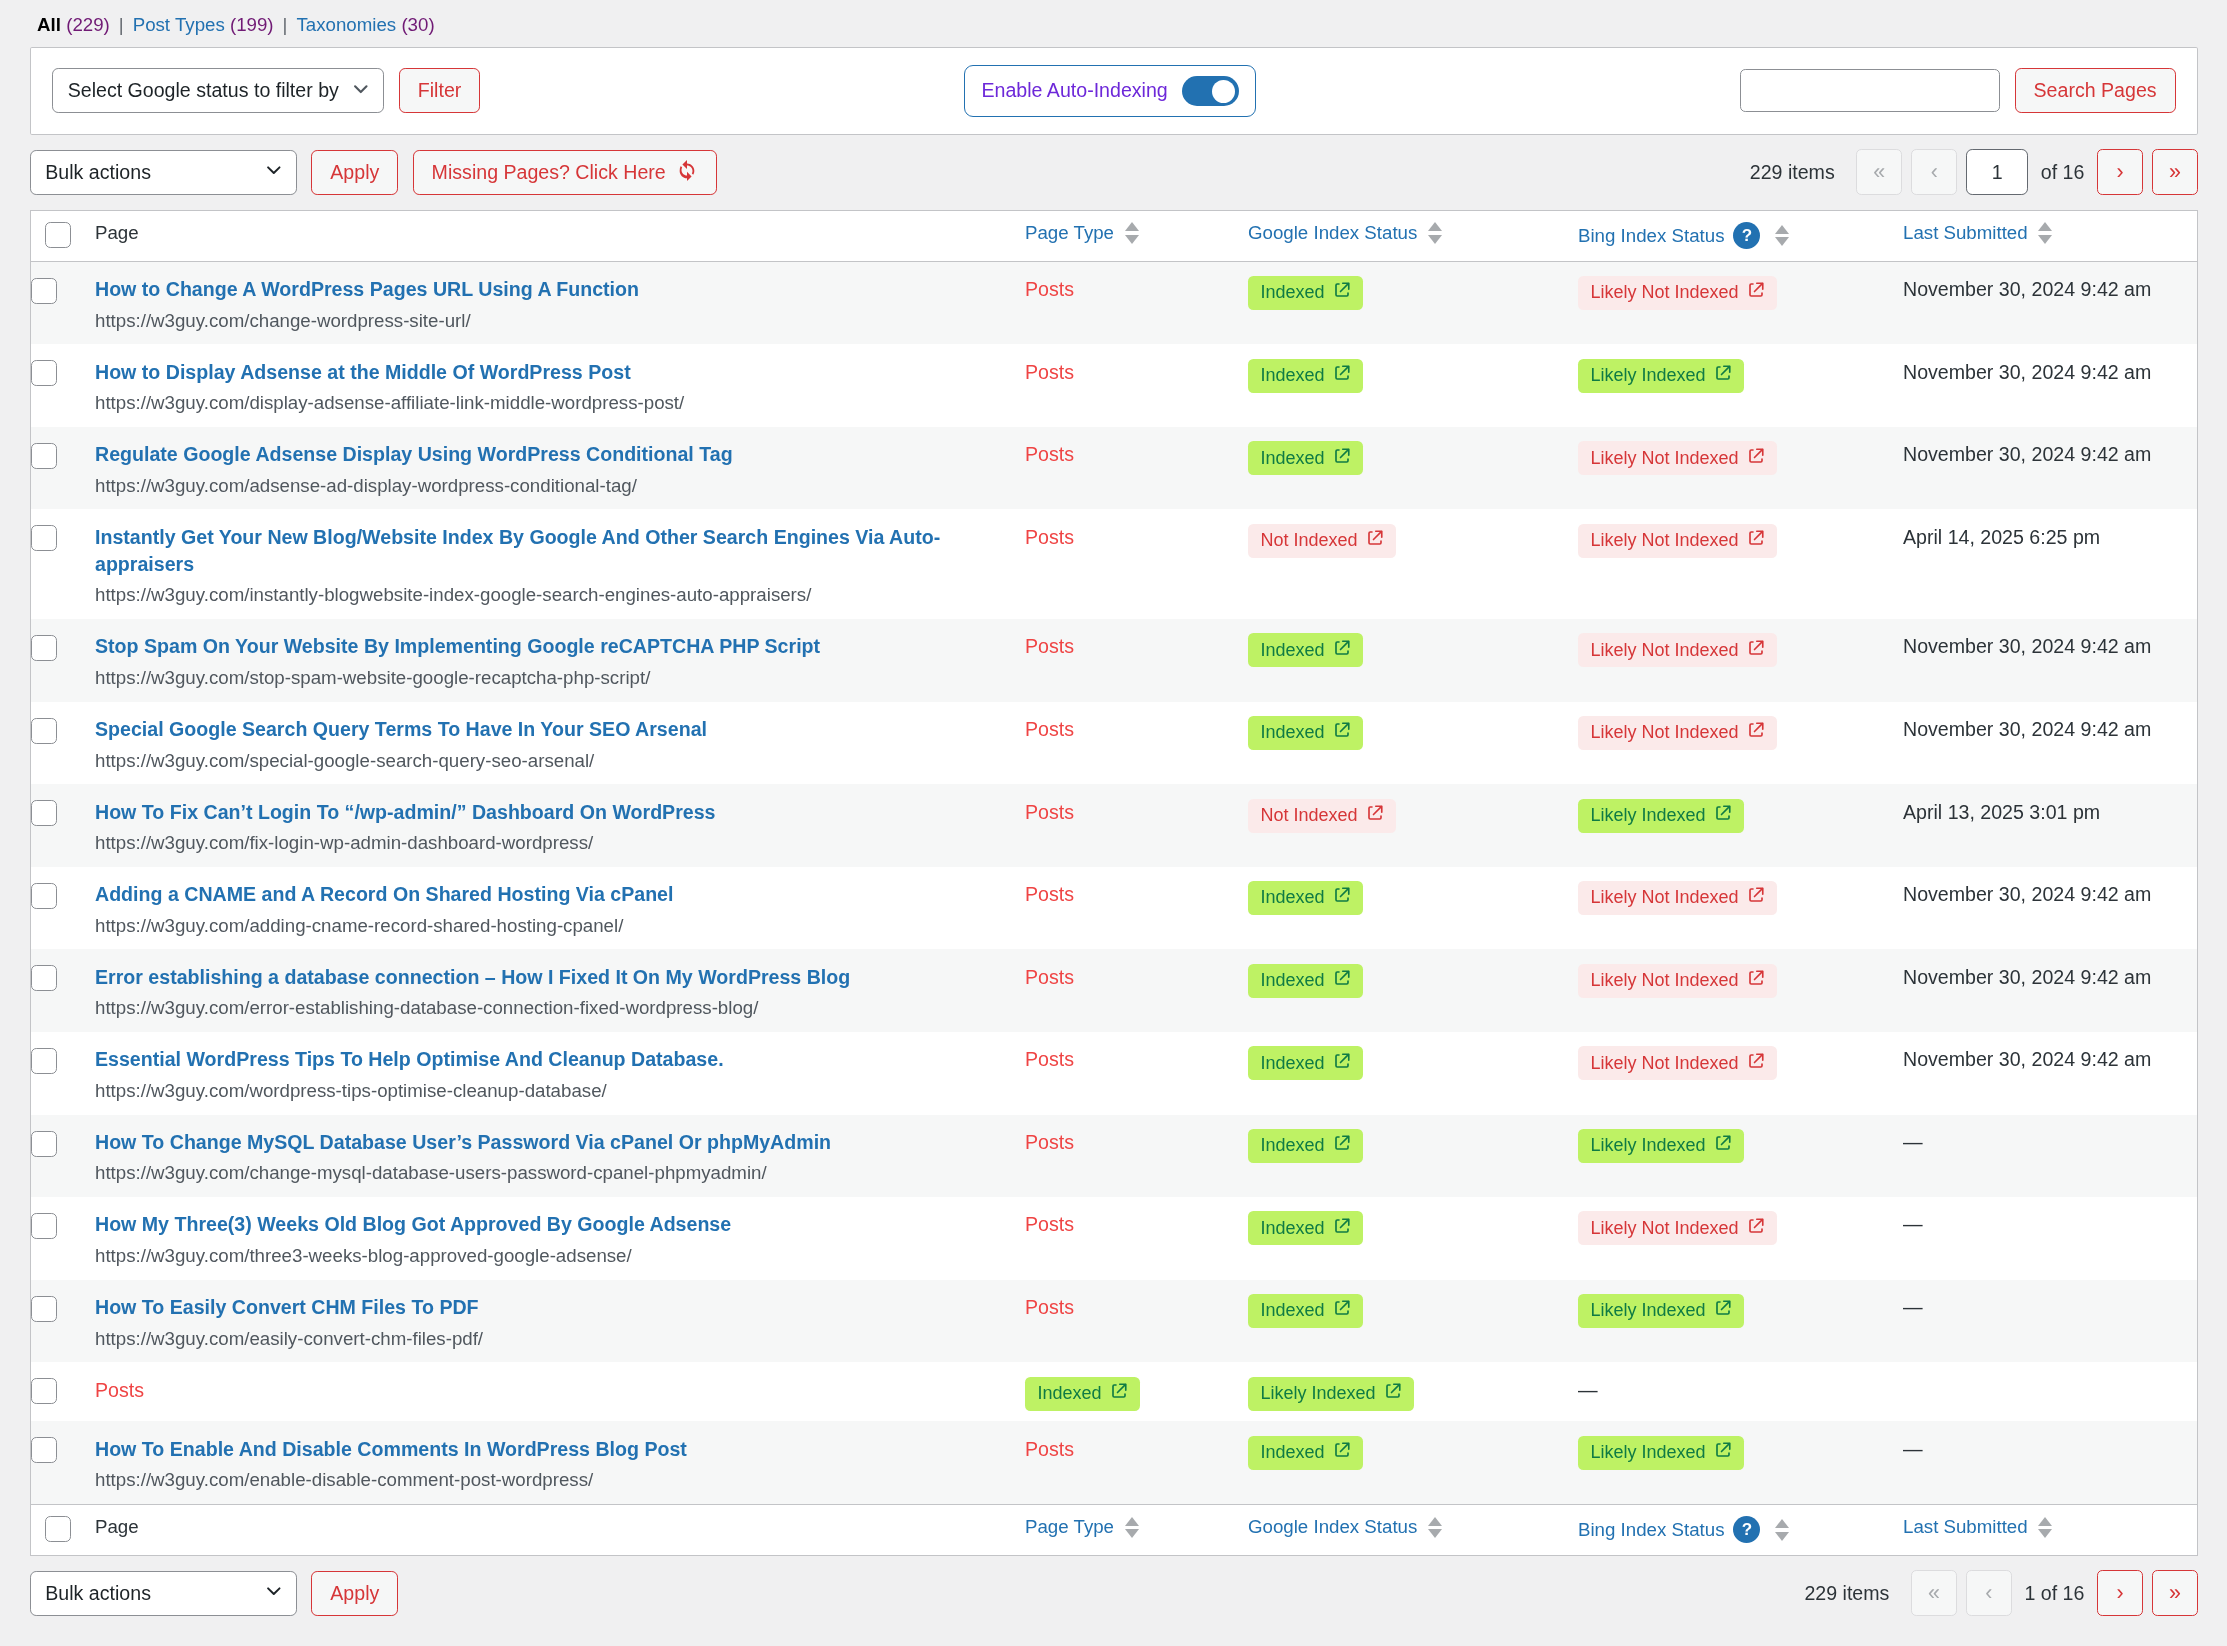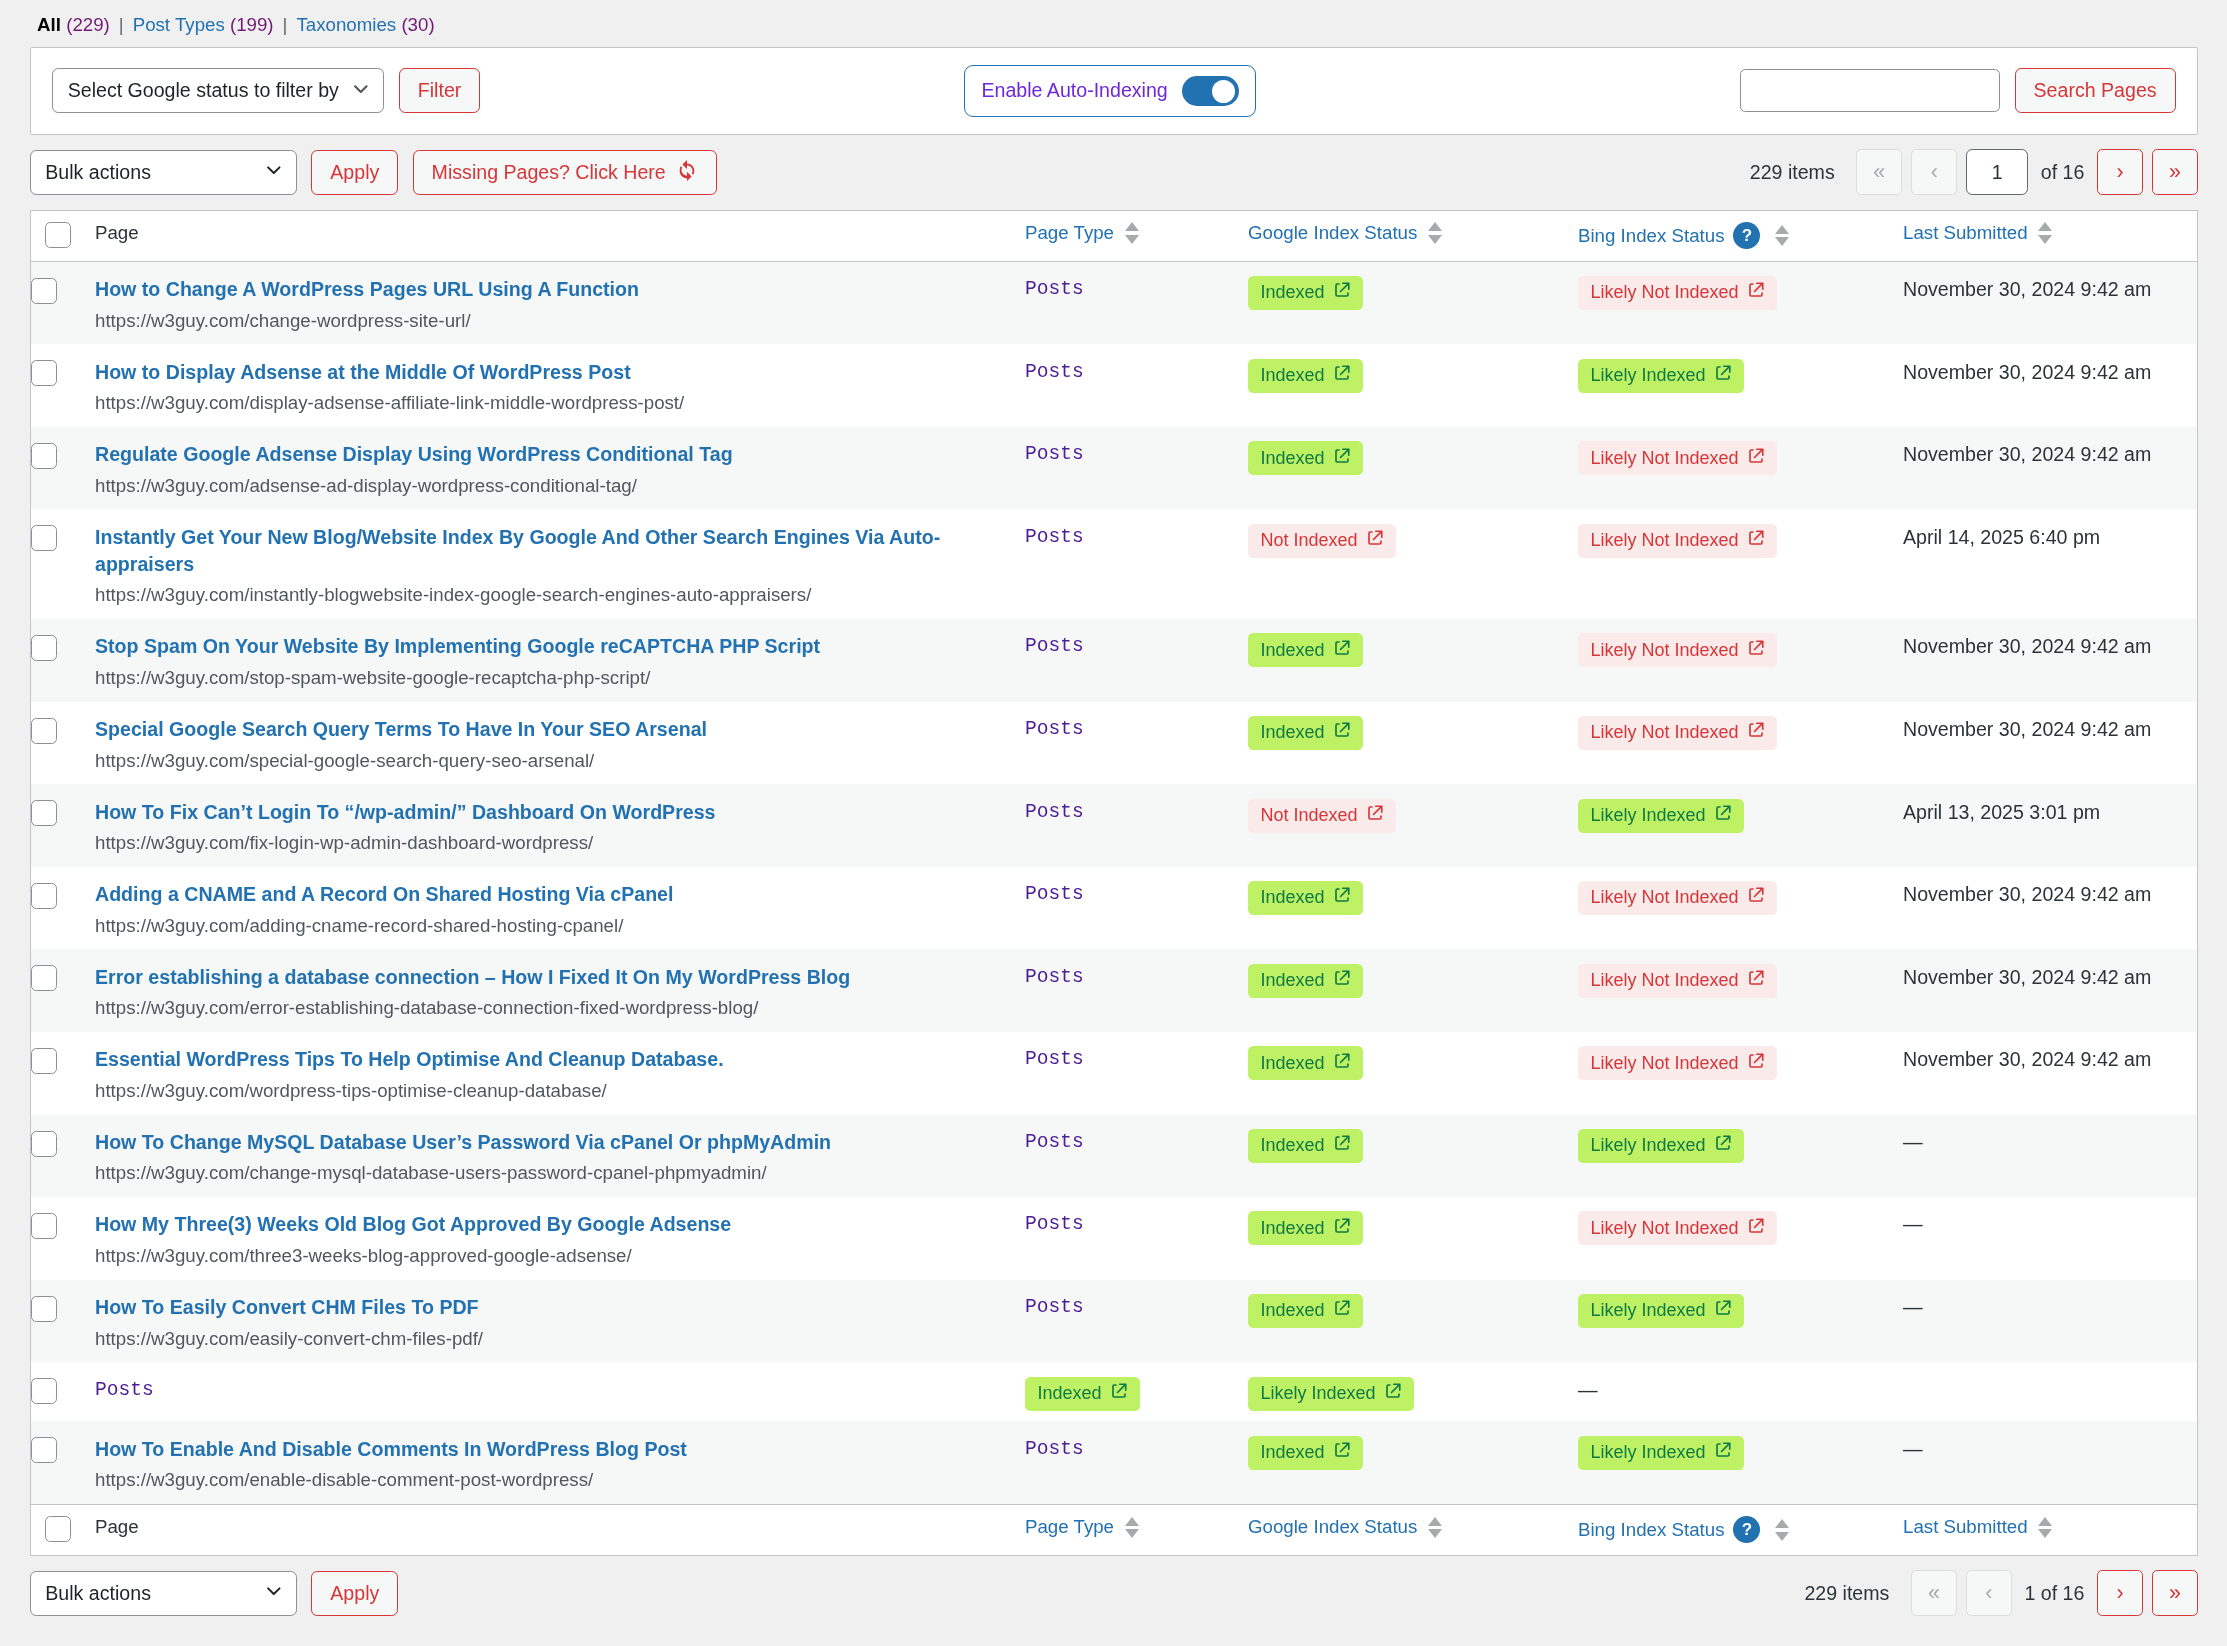--- a/index.html
+++ b/index.html
@@ -89,21 +89,21 @@
     display: inline-flex; align-items: center; justify-content: center;
     font-size: 17px; font-weight: 700; margin: 0 3.6px 0 9px; cursor: pointer;
   }
 
   .row { background: #fff; }
   .row.alt { background: #f6f7f7; }
   .row .cell { padding: 14.3px 27px 10.7px 0; }
   .row .check-cell { padding-top: 16px; }
   .row-title { color: #2271b1; font-weight: 700; font-size: 19.6px; line-height: 27px; text-decoration: none; display: inline; cursor: pointer; }
   .row-url { color: #50575e; font-size: 18.7px; line-height: 27px; margin-top: 3.6px; }
-  .page-type { font-size: 19.6px; line-height: 27px; color: #4c1d95; font-family: Liberation Mono, monospace; }
+  .page-type { font-size: 19.6px; line-height: 27px; color: #ef4444; }
   .badge {
     display: inline-flex; align-items: center; gap: 8px; border-radius: 5.3px;
     padding: 5.3px 12.5px; font-size: 18px; line-height: 21.4px; cursor: pointer; text-decoration: none;
   }
   .badge.good { background: #bef264; color: #0f7b44; }
   .badge.bad  { background: #fbeaea; color: #d63638; }
   .badge svg { flex: none; }
   .last-submitted { font-size: 19.6px; line-height: 27px; color: #2c3338; }
 
   input[type="checkbox"] {
@@ -358,21 +358,21 @@
         <span class="badge-label">Likely Not Indexed</span>
         <span>
           <svg width="18" height="18" viewBox="0 0 24 24" fill="none" stroke="currentColor" stroke-width="2.2" stroke-linecap="round" stroke-linejoin="round">
                 <path d="M8 4H5.6A1.6 1.6 0 0 0 4 5.6v12.8A1.6 1.6 0 0 0 5.6 20h12.8a1.6 1.6 0 0 0 1.6-1.6V16"></path>
                 <polyline points="13,3 21,3 21,11"></polyline>
                 <line x1="10" y1="14" x2="20.4" y2="3.6"></line>
               </svg>
         </span>
       </a>
     </div>
-    <div class="cell"><span class="last-submitted">April 14, 2025 6:40 pm</span></div>
+    <div class="cell"><span class="last-submitted">April 14, 2025 6:25 pm</span></div>
   </div>
       <div class="grid-row row alt">
     <div class="cell check-cell">
           <input type="checkbox" style="">
         </div>
     <div class="cell">
       <a class="row-title">Stop Spam On Your Website By Implementing Google reCAPTCHA PHP Script</a>
       <div class="row-url">https://w3guy.com/stop-spam-website-google-recaptcha-php-script/</div>
     </div>
     <div class="cell"><span class="page-type">Posts</span></div>

